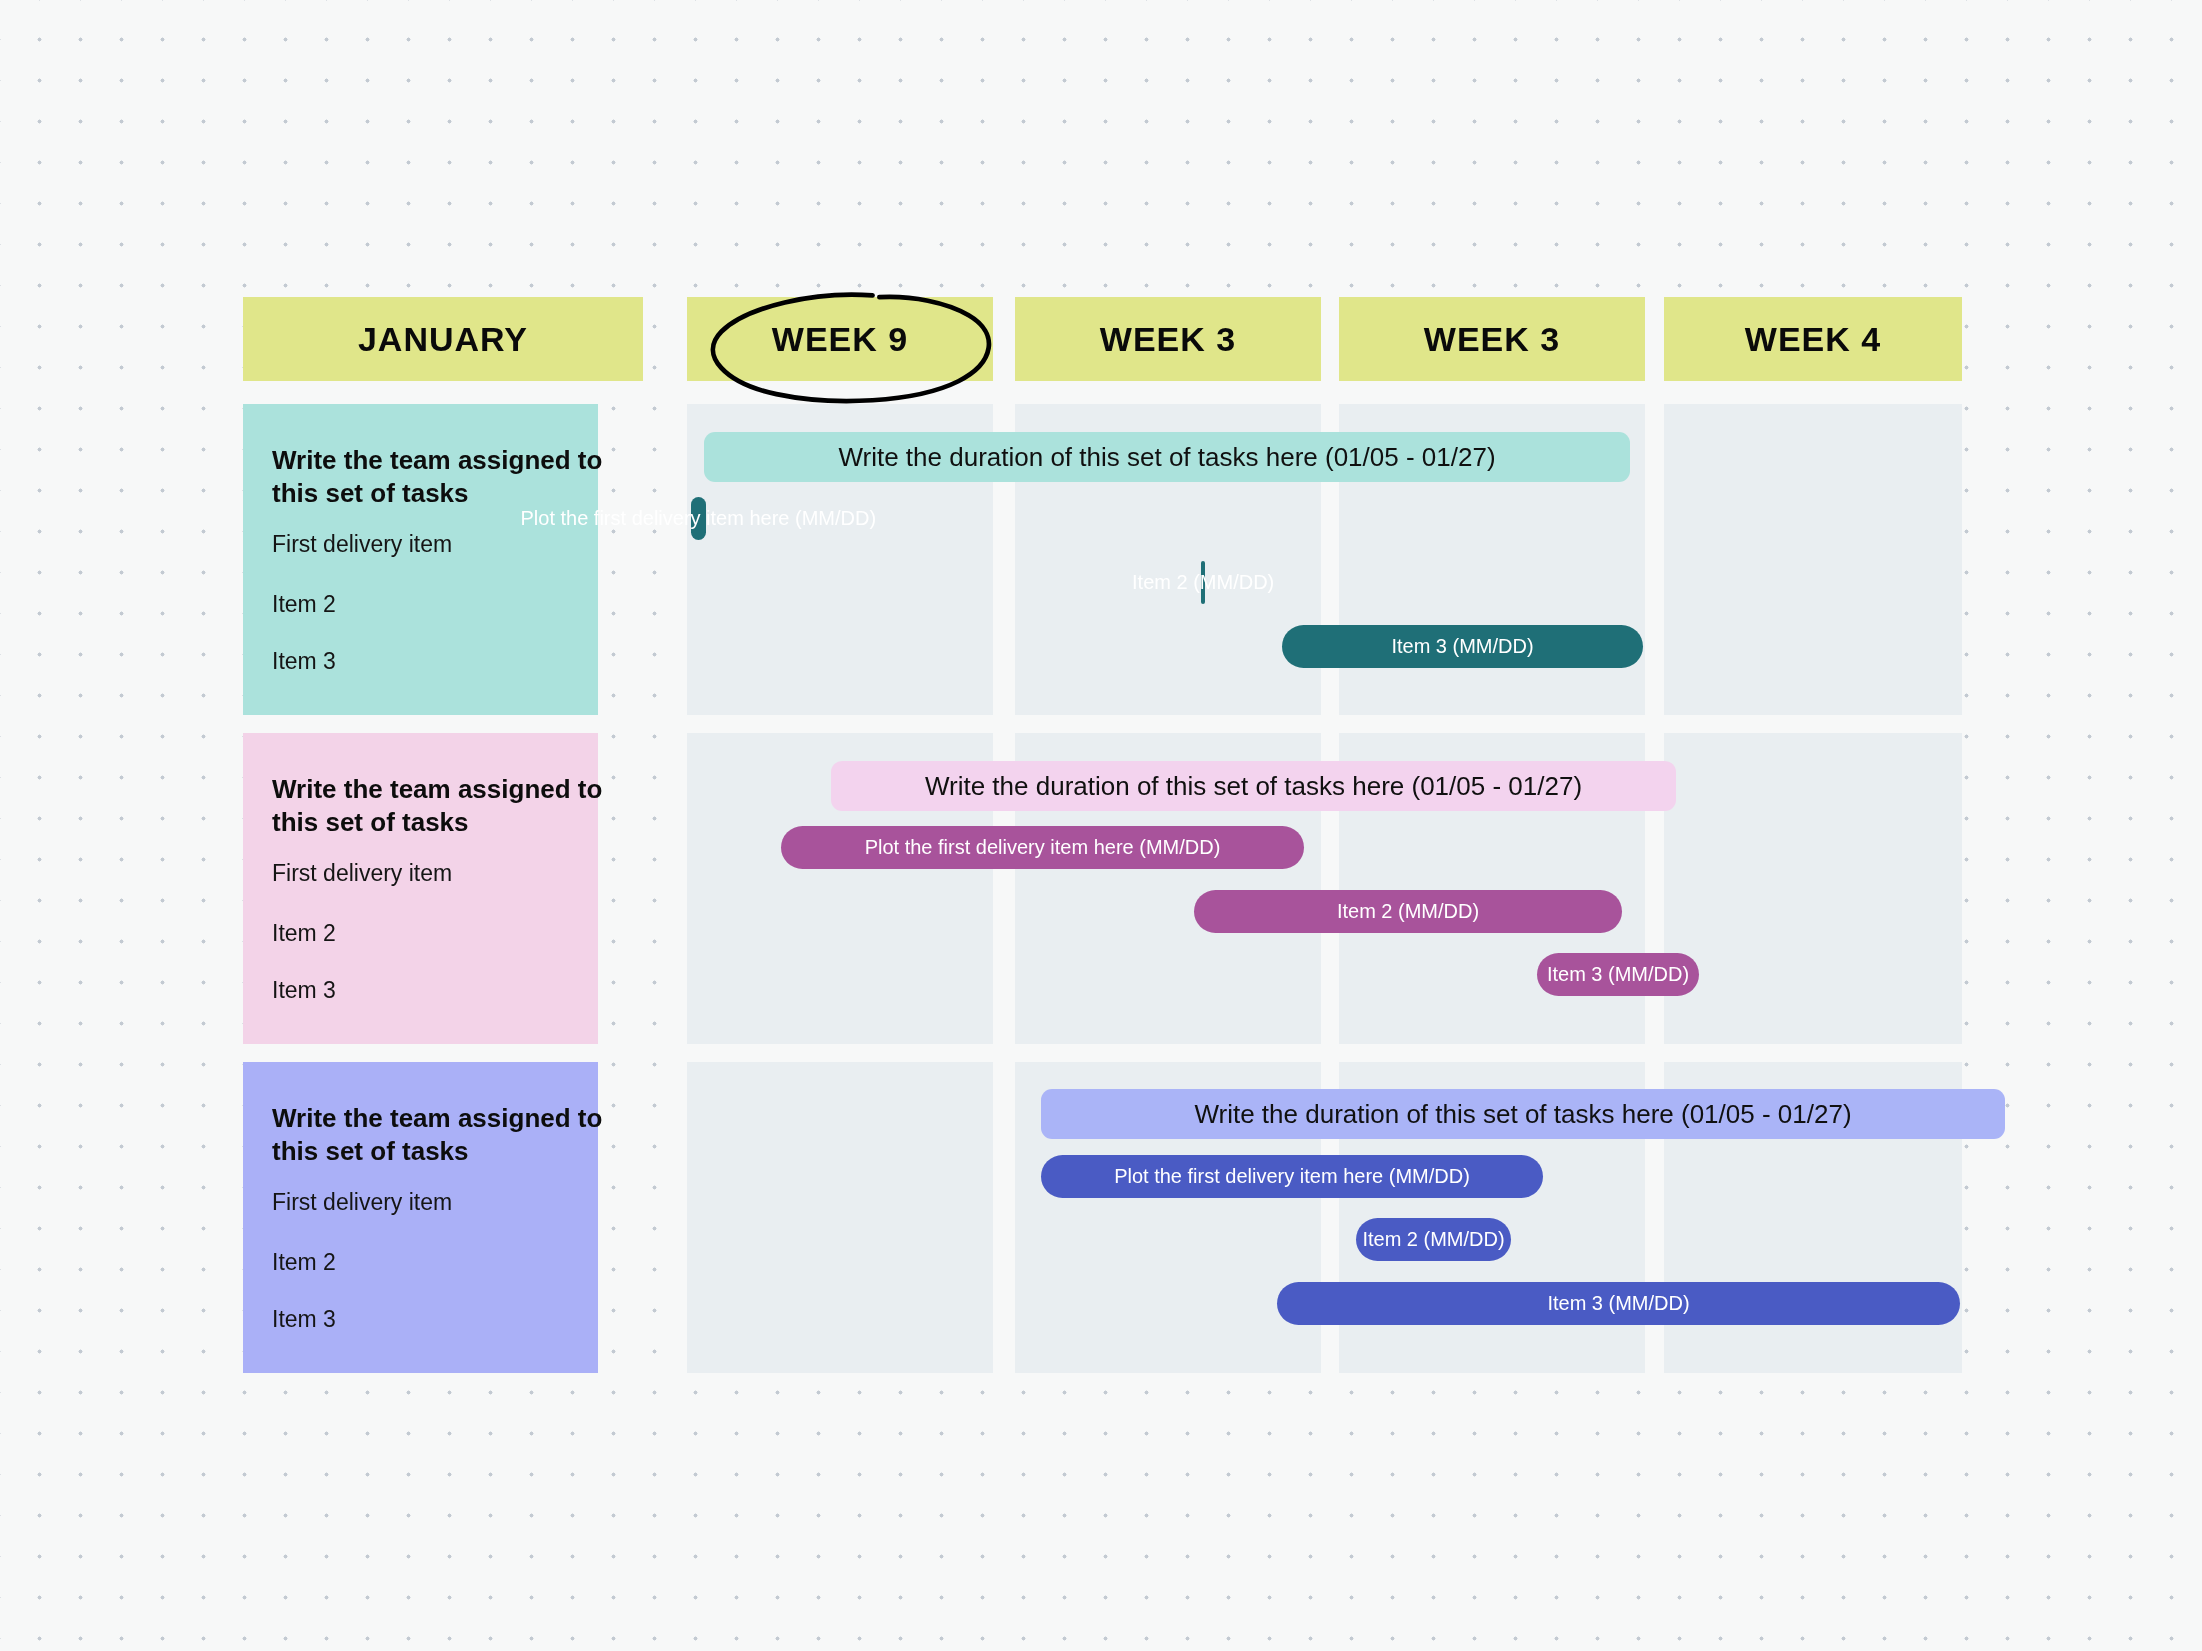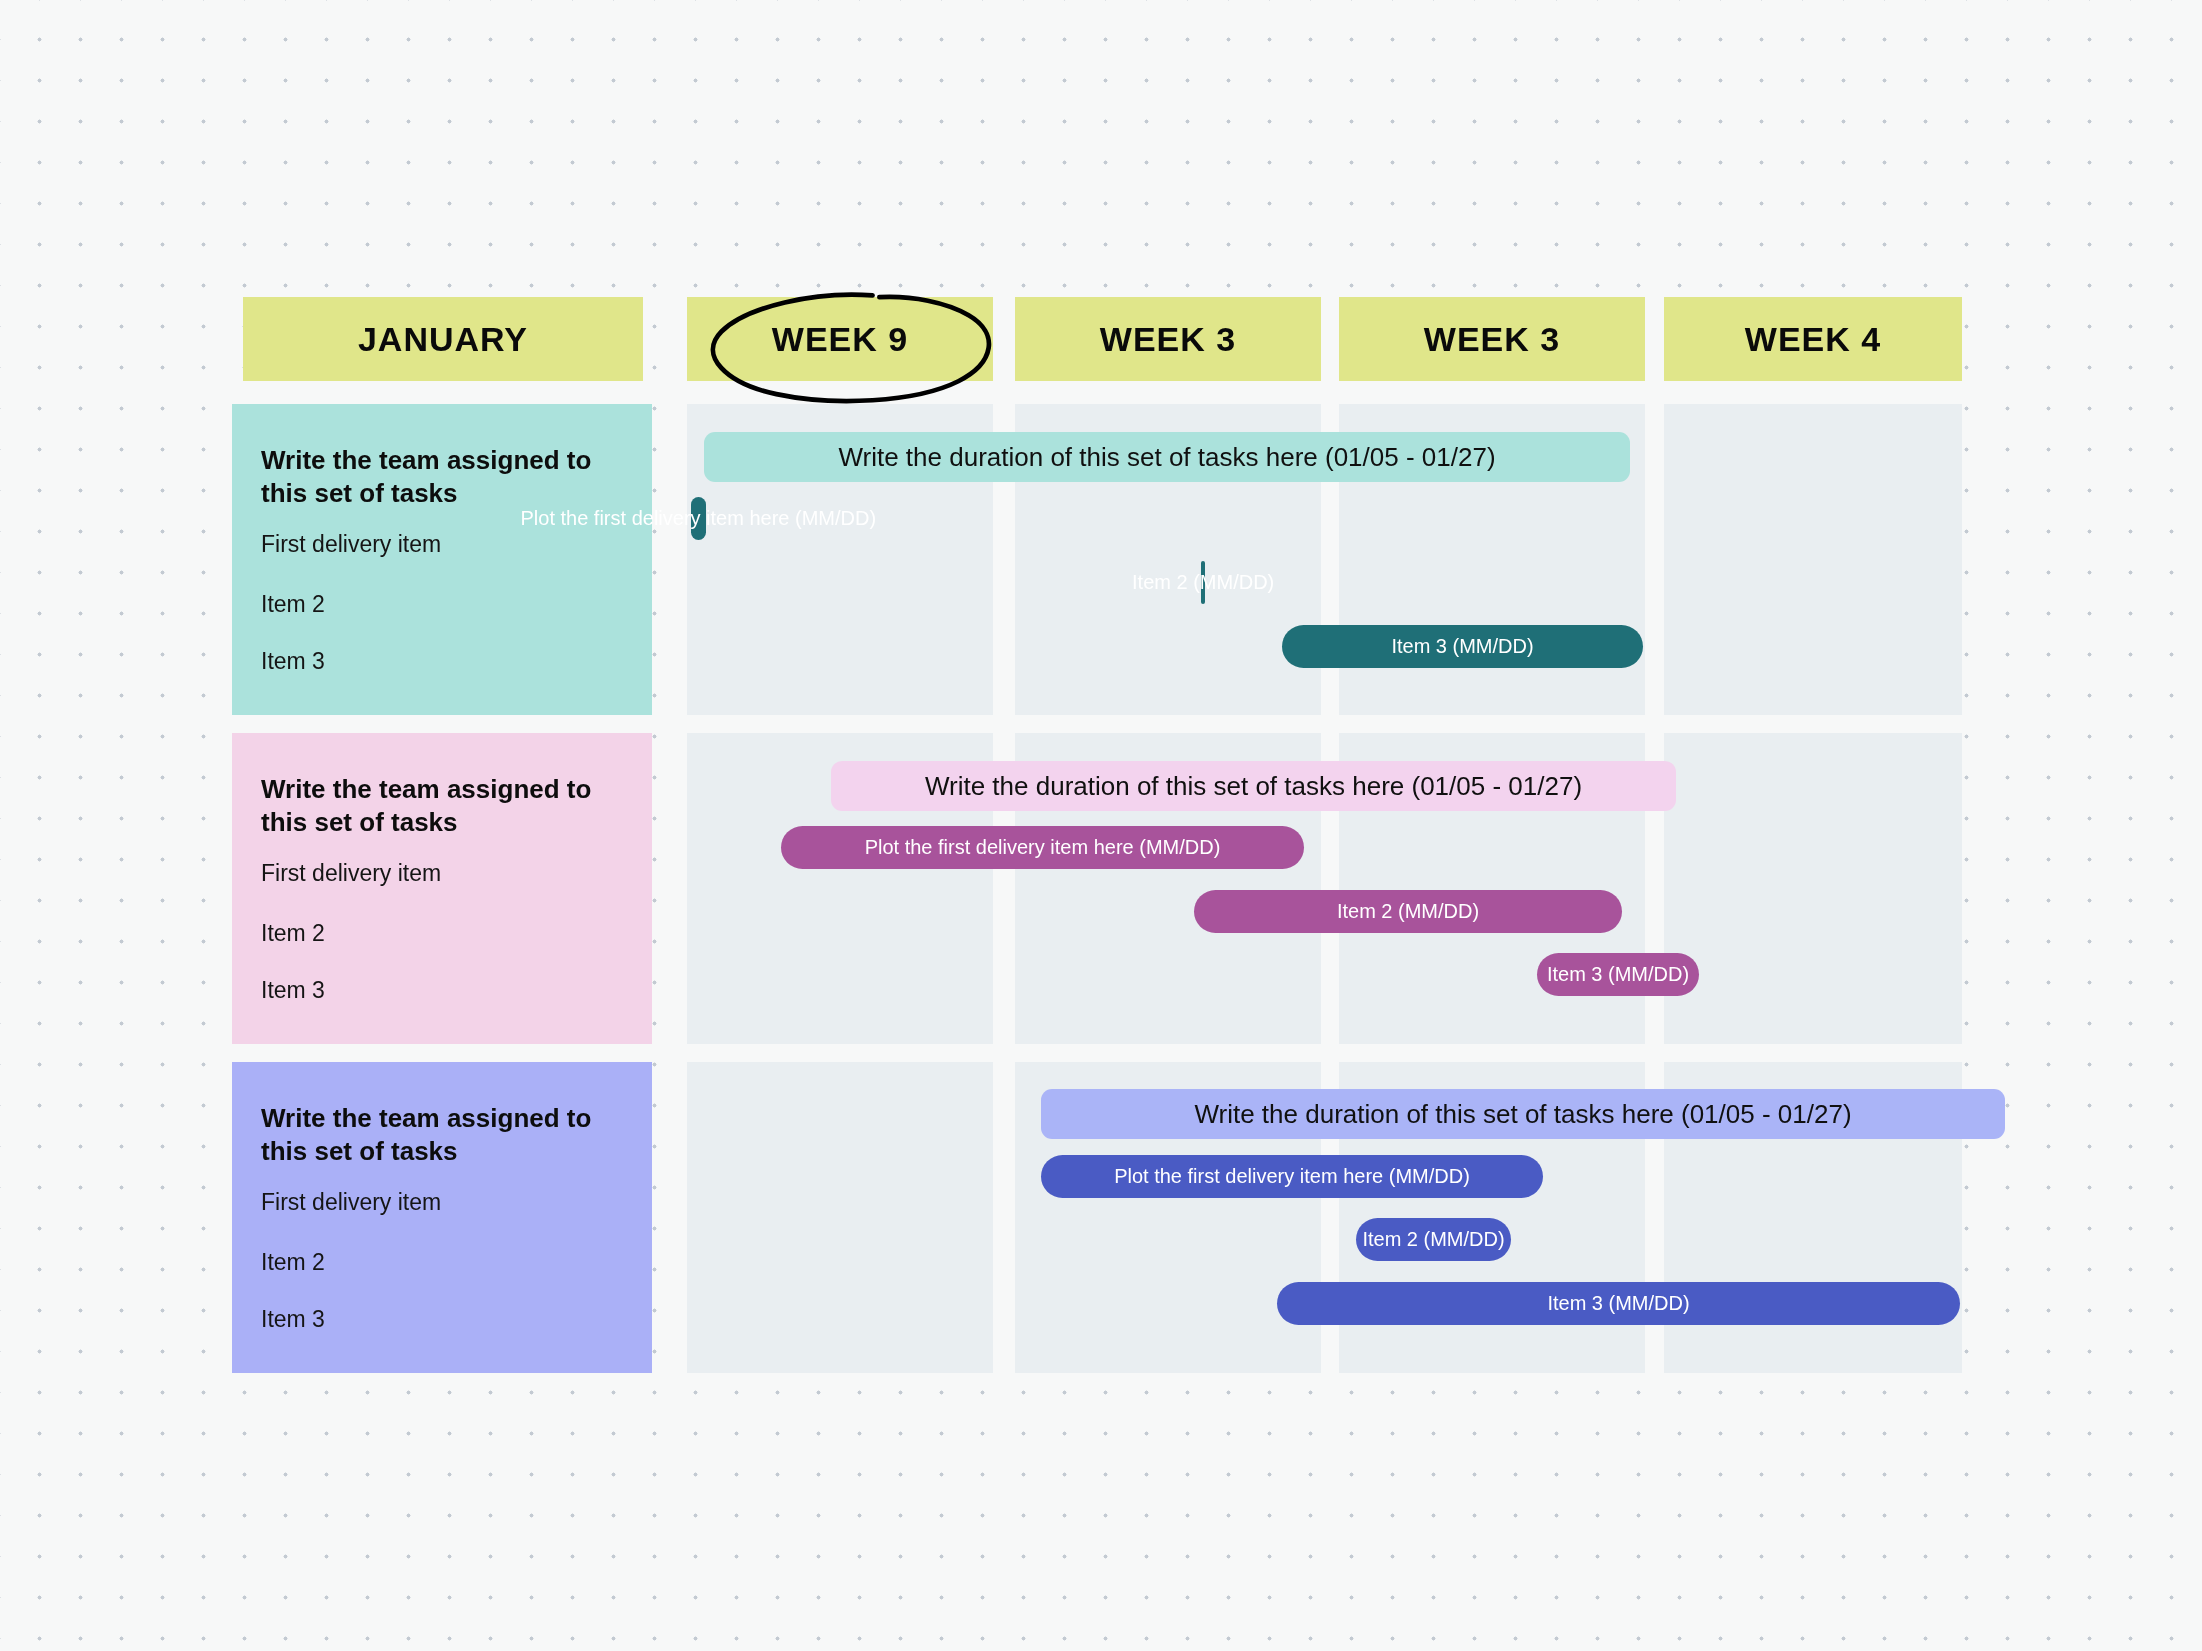--- a/index.html
+++ b/index.html
@@ -58,22 +58,22 @@
     top: 280px;
     width: 327px;
     height: 127px;
     z-index: 4;
     pointer-events: none;
   }
 
   
   .team-card {
     position: absolute;
-    left: 232px;
-    width: 420px;
+    left: 243px;
+    width: 355px;
     padding: 1px;
     box-sizing: border-box;
   }
   .team-card .team-title {
     position: absolute;
     left: 29px;
     top: 40px;
     width: 361px;
     font-weight: 700;
     font-size: 26px;

